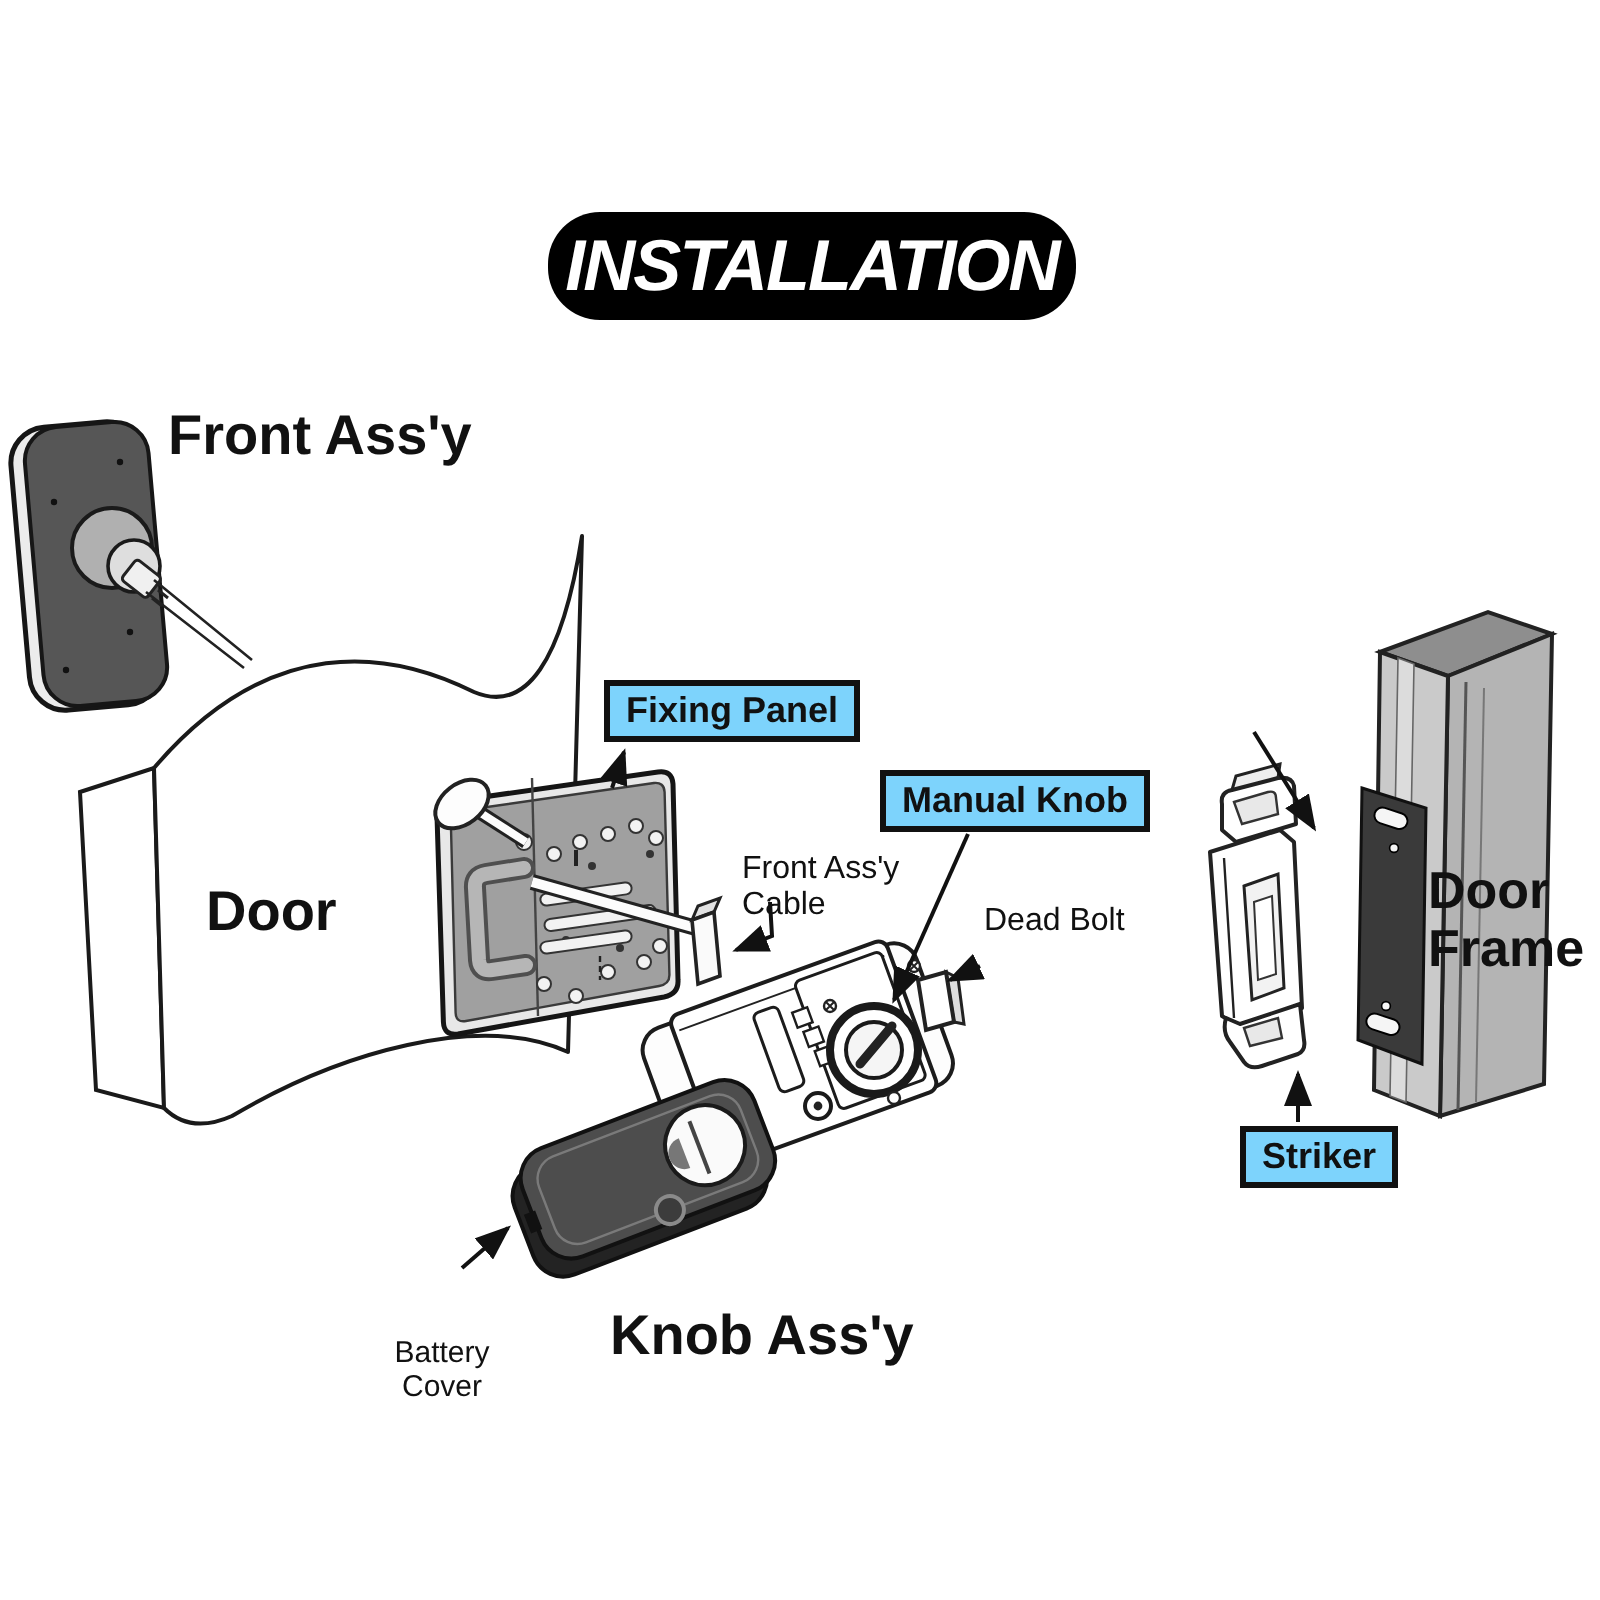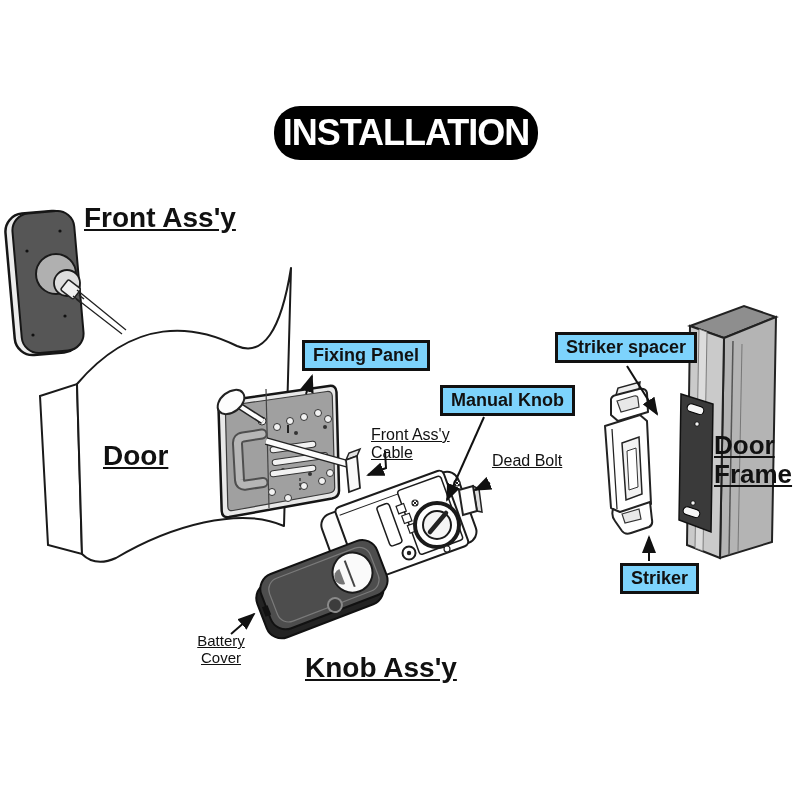--- a/index.html
+++ b/index.html
@@ -1,28 +1,28 @@
 <!DOCTYPE html>
 <html><head>
 <meta charset="utf-8">
 <style>
   html,body{margin:0;padding:0;background:#fff;}
   .canvas{position:relative;width:800px;height:800px;background:#ffffff;overflow:hidden;
           font-family:"Liberation Sans",sans-serif;color:#111;}
   .diagram-svg{position:absolute;left:0;top:0;width:800px;height:800px;}
-  .lbl{position:absolute;white-space:pre-line;line-height:1.12;text-decoration:underline;}
+  .lbl{position:absolute;white-space:pre-line;line-height:1.12;}
   .lbl-lg{font-size:28px;font-weight:bold;}
   .lbl-md{font-size:26px;font-weight:bold;}
   .lbl-sm{font-size:16px;font-weight:normal;line-height:1.15;}
   .lbl-xs{font-size:15px;font-weight:normal;text-align:center;line-height:1.15;}
   .lbl-box{position:absolute;font-size:18px;font-weight:bold;background:#7dd3fc;
            border:3px solid #111;padding:2px 8px;white-space:nowrap;}
   .title-banner{position:absolute;left:274px;top:106px;width:264px;height:54px;
                 background:#000;border-radius:26px;color:#fff;font-size:36px;
-                font-weight:bold;letter-spacing:-1px;
+                font-weight:bold;font-style:italic;letter-spacing:-1px;
                 text-align:center;line-height:54px;}
 </style>
 </head>
 <body>
 
 <div class="canvas">
 
   <svg class="diagram-svg" viewBox="0 0 800 800">
     <defs>
       <marker id="arr" markerWidth="9" markerHeight="7" refX="8" refY="3.5" orient="auto">
@@ -181,24 +181,23 @@
     </g>
   </svg>
 
   <div class="title-banner">INSTALLATION</div>
 
   <div class="lbl lbl-lg" style="left:84px;top:202px;">Front Ass'y</div>
   <div class="lbl lbl-lg" style="left:103px;top:440px;">Door</div>
   <div class="lbl lbl-sm" style="left:371px;top:426px;">Front Ass'y
 Cable</div>
   <div class="lbl lbl-sm" style="left:492px;top:452px;">Dead Bolt</div>
-  <div class="lbl lbl-xs" style="left:190px;top:632px;width:62px;">Battery
+  <div class="lbl lbl-xs" style="left:190px;top:668px;width:62px;">Battery
 Cover</div>
   <div class="lbl lbl-lg" style="left:305px;top:652px;">Knob Ass'y</div>
   <div class="lbl lbl-md" style="left:714px;top:431px;">Door
 Frame</div>
 
   <div class="lbl-box" style="left:302px;top:340px;">Fixing Panel</div>
   <div class="lbl-box" style="left:440px;top:385px;">Manual Knob</div>
-  <div class="lbl-box" style="left:555px;top:332px;">Striker spacer</div>
   <div class="lbl-box" style="left:620px;top:563px;">Striker</div>
 
 </div>
 
 </body></html>

